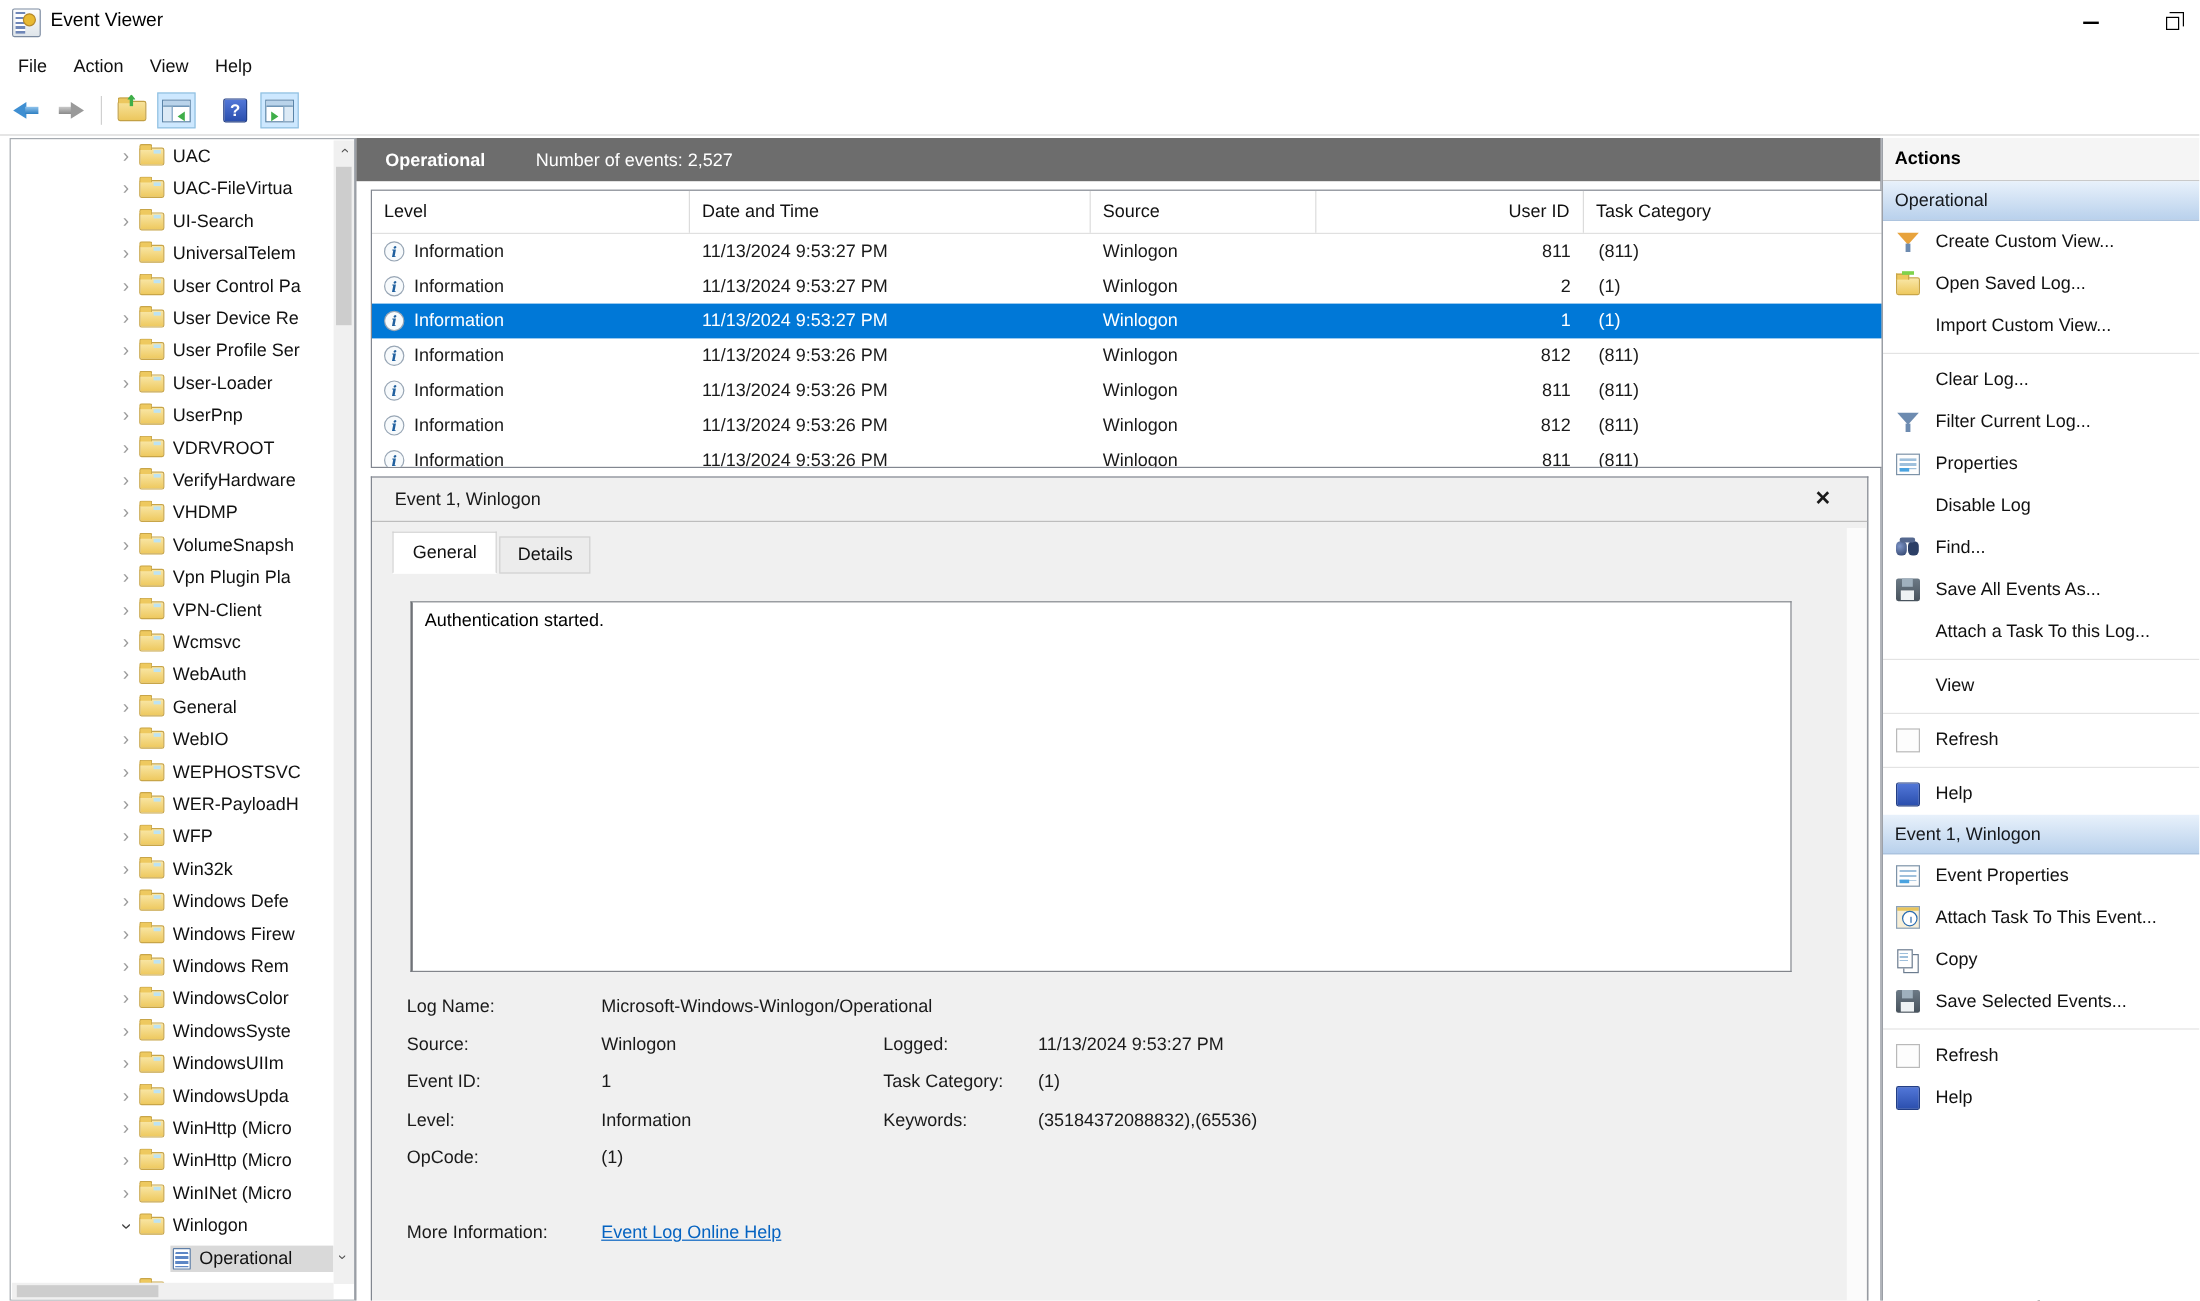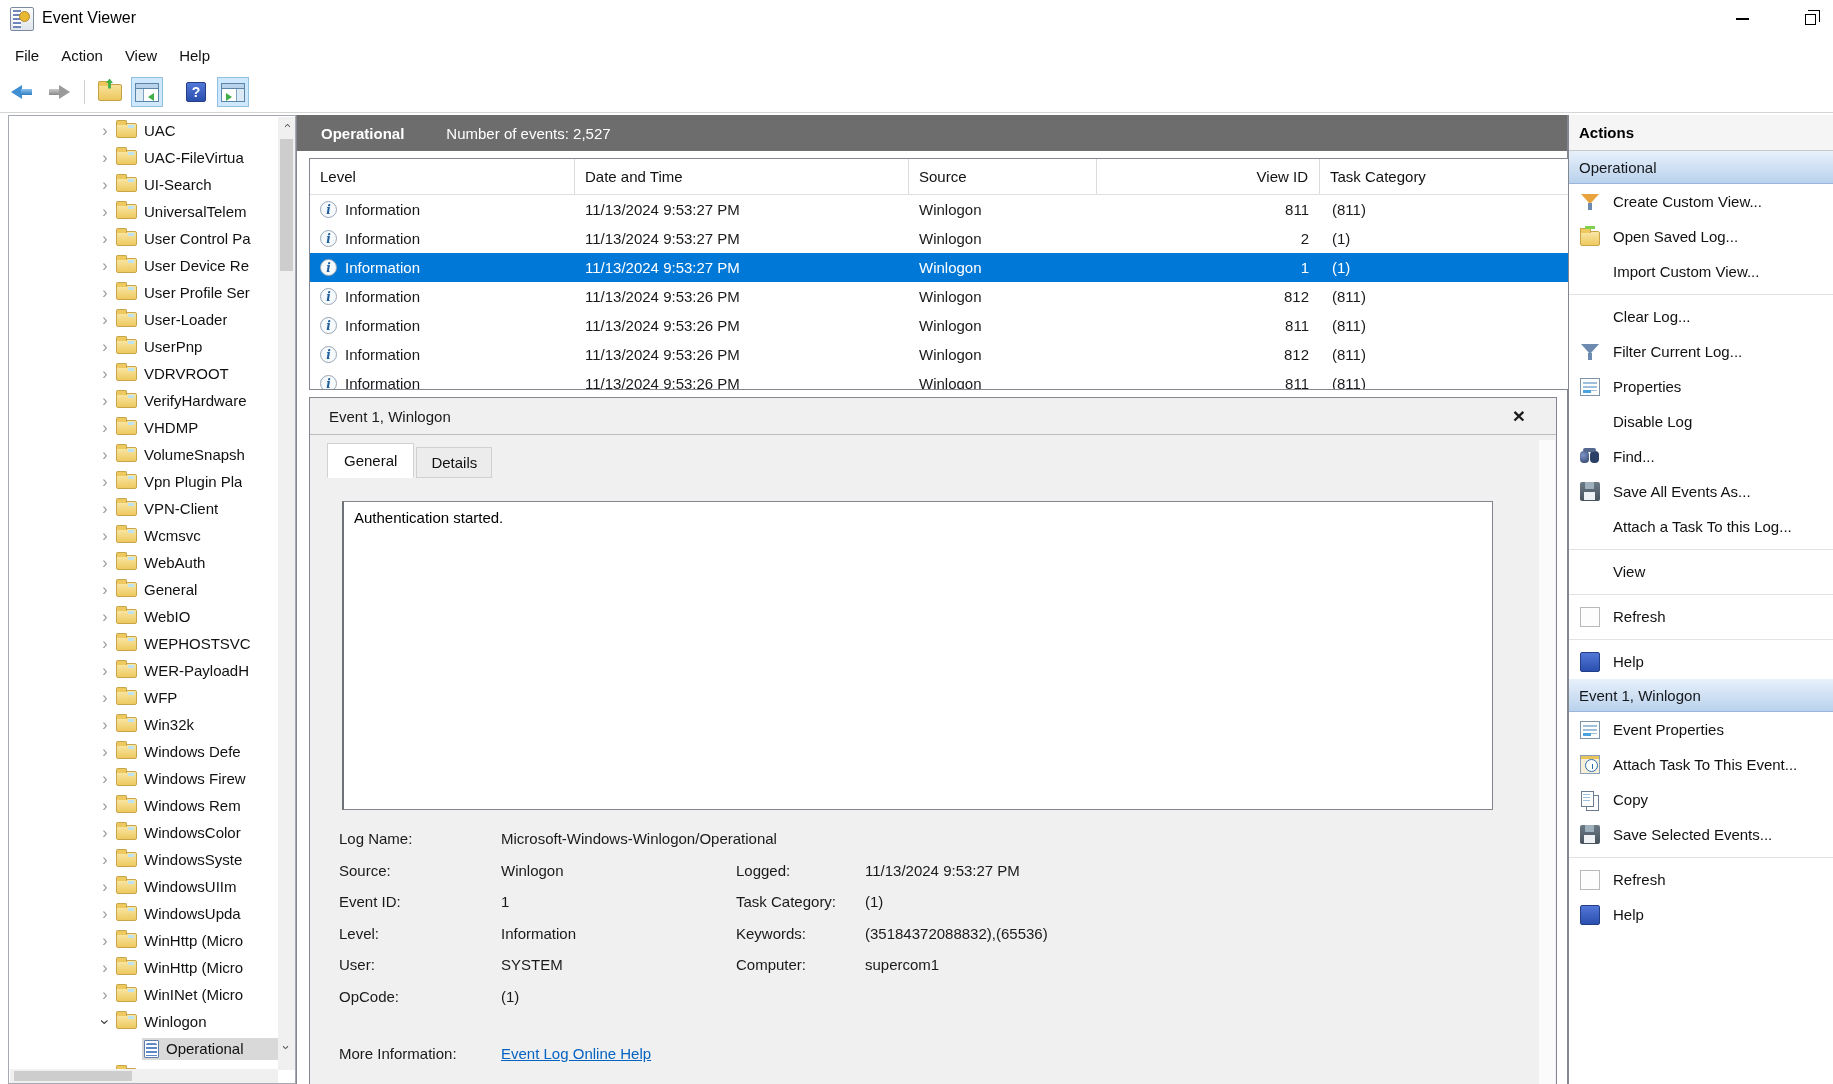--- a/index.html
+++ b/index.html
@@ -565,21 +565,21 @@
     <div id="log-header">
       <span class="lh-title">Operational</span>
       <span class="lh-count">Number of events: 2,527</span>
     </div>
 
     <div id="events-box">
       <div class="ev-header">
         <div class="hcell c-level">Level</div>
         <div class="hcell c-date">Date and Time</div>
         <div class="hcell c-src">Source</div>
-        <div class="hcell c-id">View ID</div>
+        <div class="hcell c-id">User ID</div>
         <div class="hcell c-task" style="border-right:none;">Task Category</div>
       </div>
       <div style="margin-right:17px;">
 
           <div class="ev-row">
             <span class="c-level">
               <span class="info-ico">i</span>
               <span>Information</span>
             </span>
             <span class="c-date">11/13/2024 9:53:27 PM</span>
@@ -700,35 +700,29 @@
             <span class="f-v2">(1)</span>
           </div>
 
           <div class="f-row">
             <span class="f-l1">Level:</span>
             <span class="f-v1">Information</span>
             <span class="f-l2">Keywords:</span>
             <span class="f-v2">(35184372088832),(65536)</span>
           </div>
 
-          <div class="f-row">
-            <span class="f-l1">User:</span>
-            <span class="f-v1">SYSTEM</span>
-            <span class="f-l2">Computer:</span>
-            <span class="f-v2">supercom1</span>
-          </div>
 
           <div class="f-row">
             <span class="f-l1">OpCode:</span>
             <span class="f-v1">(1)</span>
             <span class="f-l2"></span>
             <span class="f-v2"></span>
           </div>
         </div>
-      <div id="more-info-row" class="abs" style="left:29px; top:647px;">
+      <div id="more-info-row" class="abs" style="left:29px; top:621px;">
         <span class="f-l1">More Information:</span>
         <span class="f-v1 link">Event Log Online Help</span>
       </div>
       <div id="detail-sb"></div>
       <div id="ibeam"></div>
     </div>
   </div>
 
   <div id="actions">
     <div id="actions-header">Actions</div>

